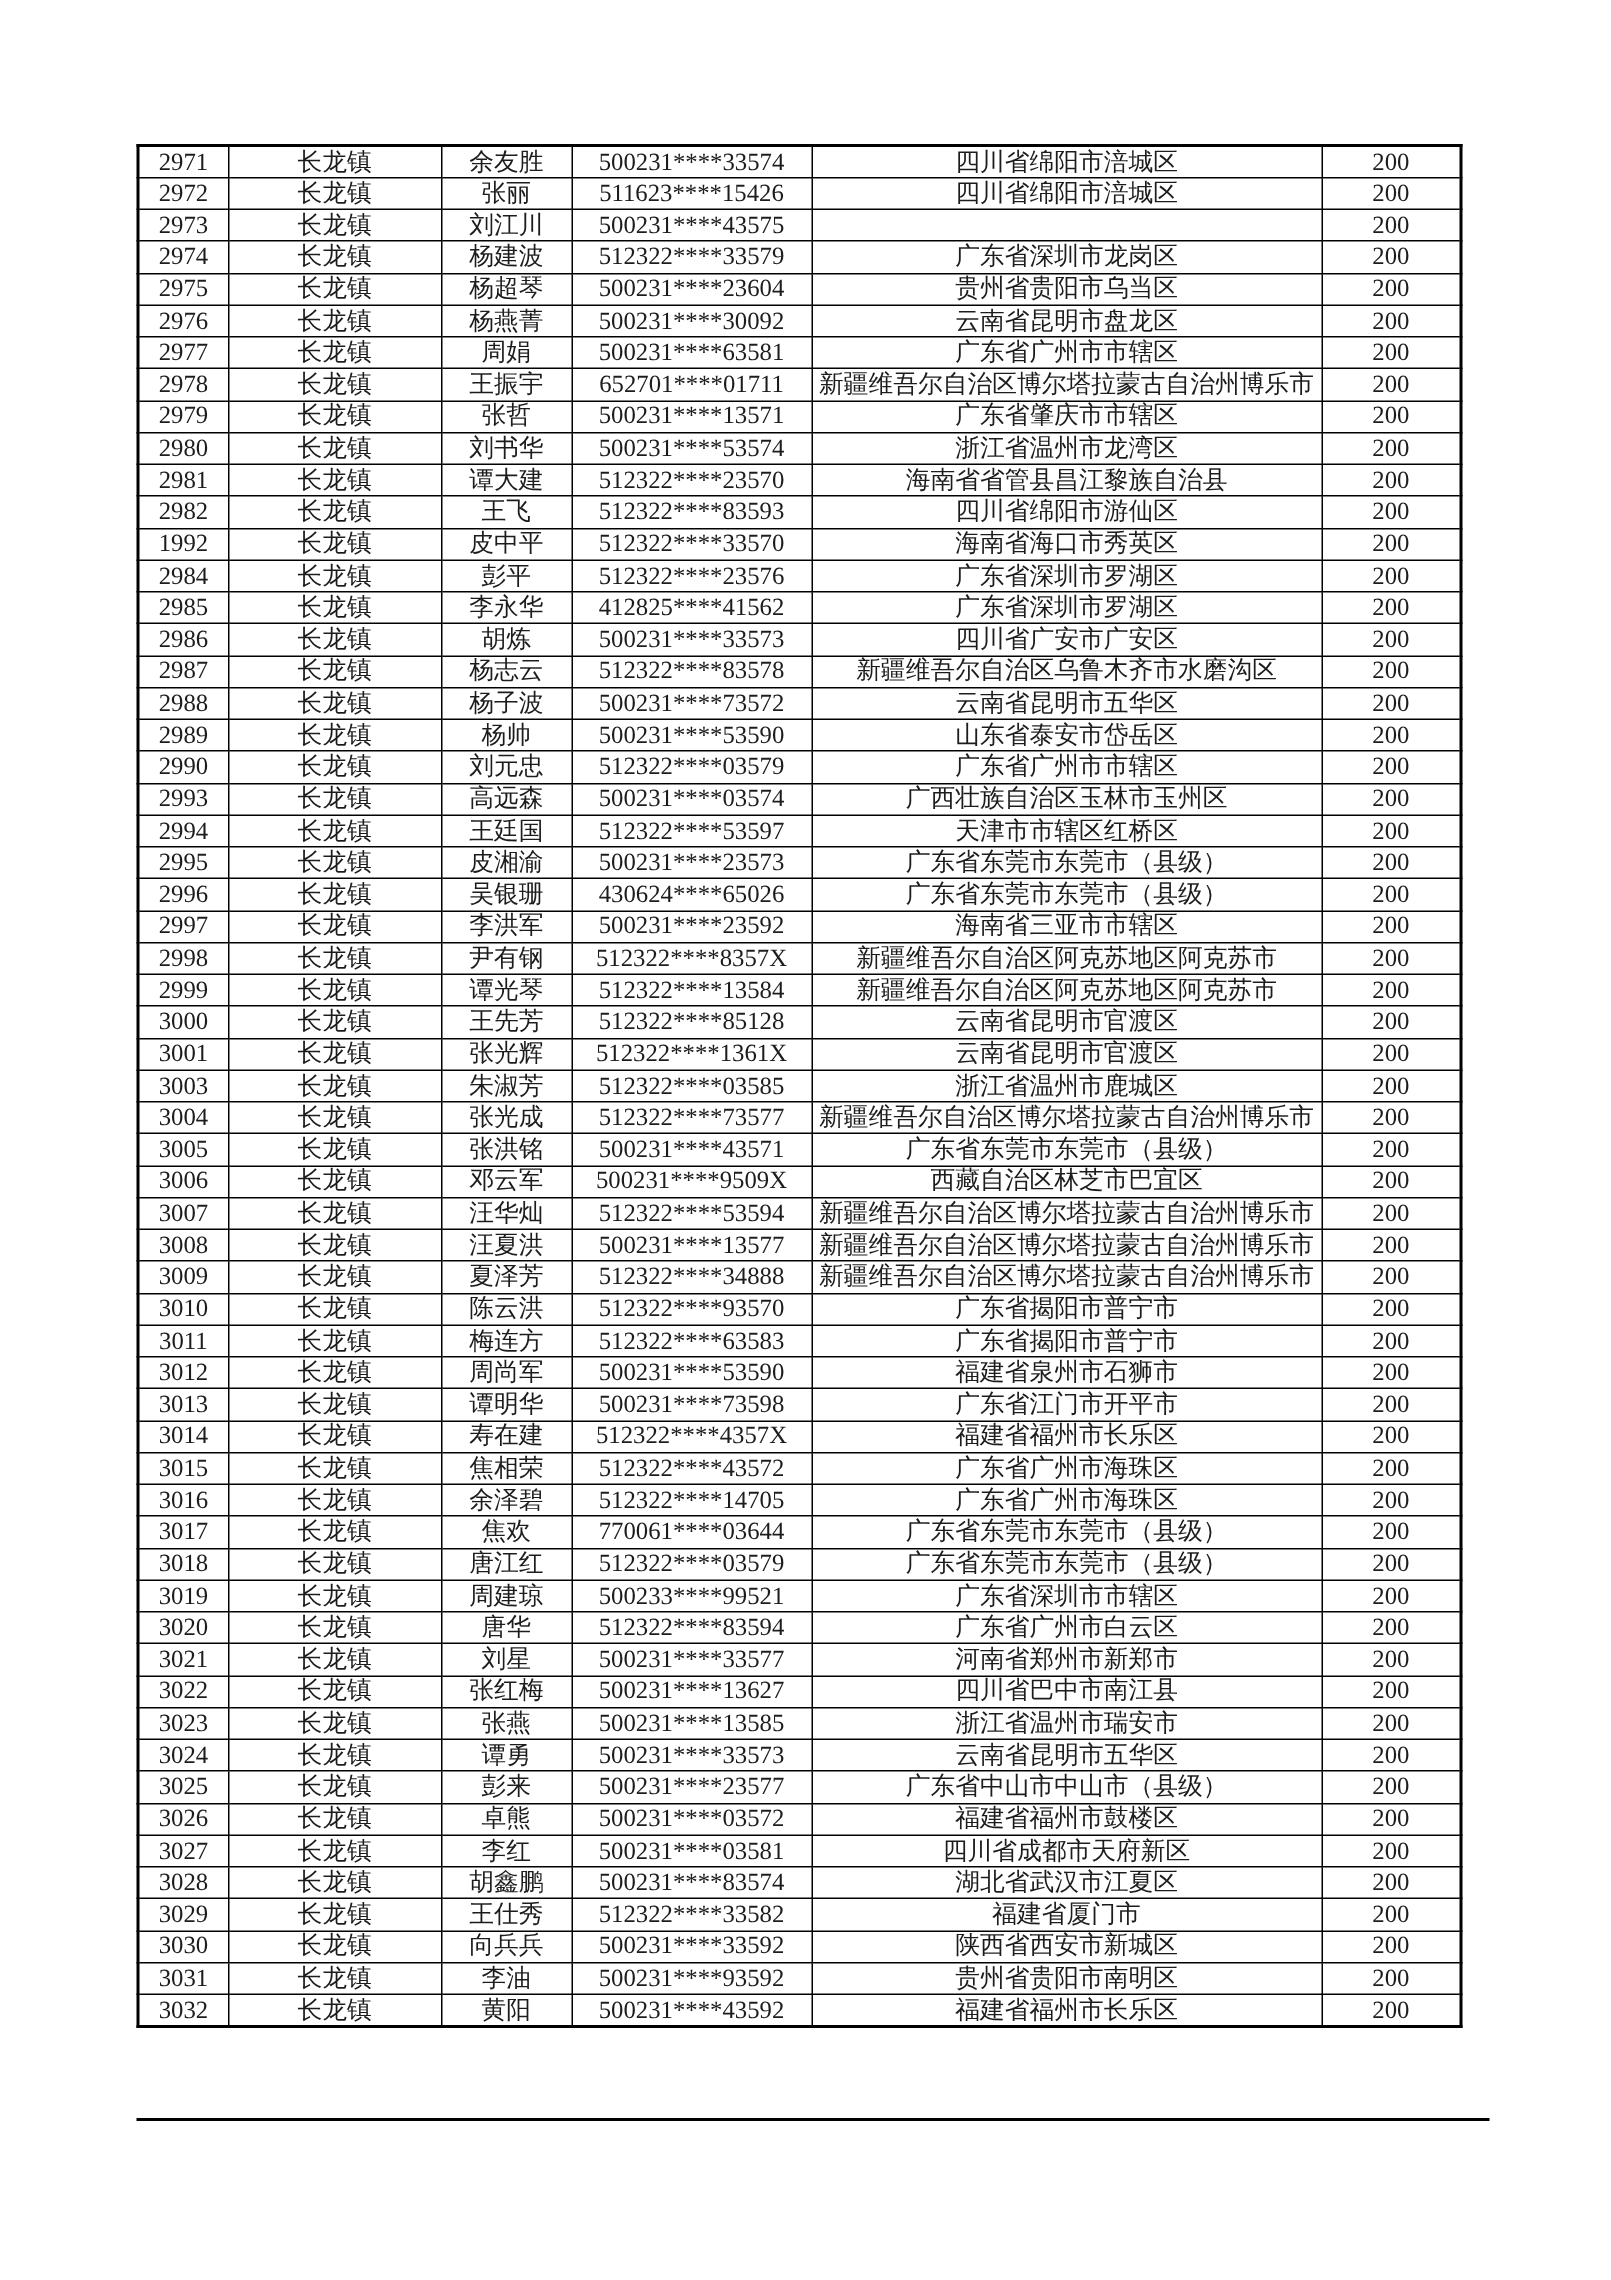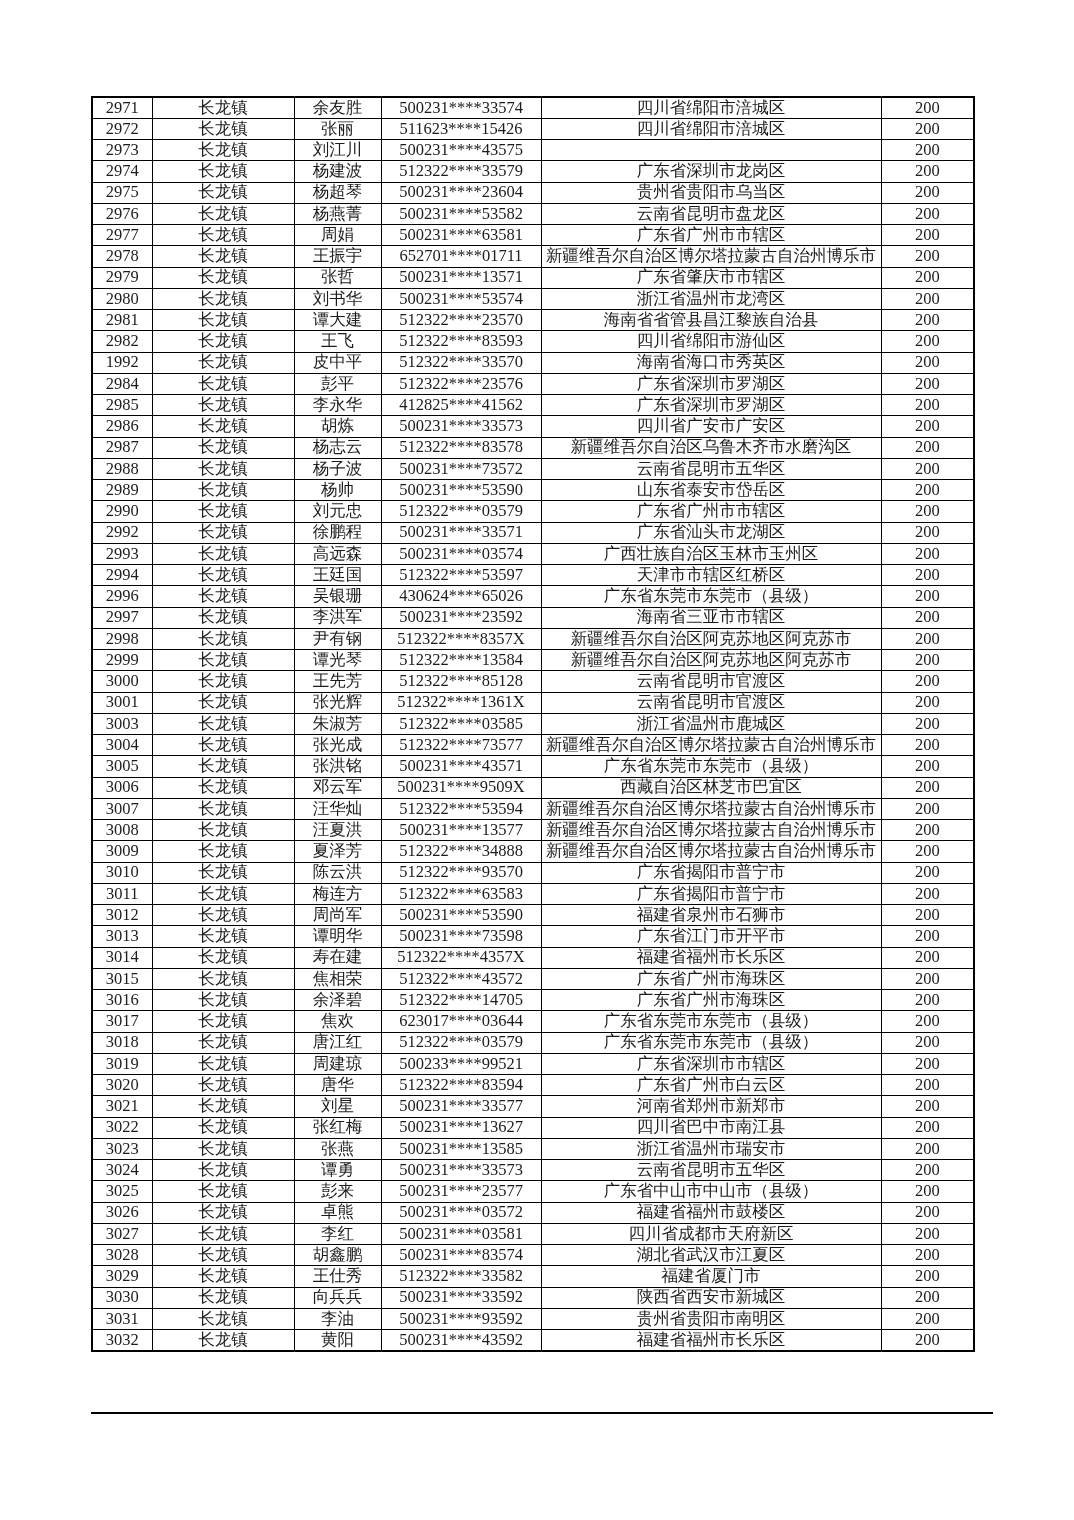--- a/index.html
+++ b/index.html
@@ -92,21 +92,21 @@
     <td>长龙镇</td>
     <td>杨超琴</td>
     <td>500231****23604</td>
     <td>贵州省贵阳市乌当区</td>
     <td>200</td>
   </tr>
         <tr>
     <td>2976</td>
     <td>长龙镇</td>
     <td>杨燕菁</td>
-    <td>500231****53582</td>
+    <td>500231****30092</td>
     <td>云南省昆明市盘龙区</td>
     <td>200</td>
   </tr>
         <tr>
     <td>2977</td>
     <td>长龙镇</td>
     <td>周娟</td>
     <td>500231****63581</td>
     <td>广东省广州市市辖区</td>
     <td>200</td>
@@ -209,44 +209,44 @@
   </tr>
         <tr>
     <td>2990</td>
     <td>长龙镇</td>
     <td>刘元忠</td>
     <td>512322****03579</td>
     <td>广东省广州市市辖区</td>
     <td>200</td>
   </tr>
         <tr>
-    <td>2992</td>
-    <td>长龙镇</td>
-    <td>徐鹏程</td>
-    <td>500231****33571</td>
-    <td>广东省汕头市龙湖区</td>
-    <td>200</td>
-  </tr>
-        <tr>
     <td>2993</td>
     <td>长龙镇</td>
     <td>高远森</td>
     <td>500231****03574</td>
     <td>广西壮族自治区玉林市玉州区</td>
     <td>200</td>
   </tr>
         <tr>
     <td>2994</td>
     <td>长龙镇</td>
     <td>王廷国</td>
     <td>512322****53597</td>
     <td>天津市市辖区红桥区</td>
     <td>200</td>
   </tr>
         <tr>
+    <td>2995</td>
+    <td>长龙镇</td>
+    <td>皮湘渝</td>
+    <td>500231****23573</td>
+    <td>广东省东莞市东莞市（县级）</td>
+    <td>200</td>
+  </tr>
+        <tr>
     <td>2996</td>
     <td>长龙镇</td>
     <td>吴银珊</td>
     <td>430624****65026</td>
     <td>广东省东莞市东莞市（县级）</td>
     <td>200</td>
   </tr>
         <tr>
     <td>2997</td>
     <td>长龙镇</td>
@@ -396,21 +396,21 @@
     <td>长龙镇</td>
     <td>余泽碧</td>
     <td>512322****14705</td>
     <td>广东省广州市海珠区</td>
     <td>200</td>
   </tr>
         <tr>
     <td>3017</td>
     <td>长龙镇</td>
     <td>焦欢</td>
-    <td>623017****03644</td>
+    <td>770061****03644</td>
     <td>广东省东莞市东莞市（县级）</td>
     <td>200</td>
   </tr>
         <tr>
     <td>3018</td>
     <td>长龙镇</td>
     <td>唐江红</td>
     <td>512322****03579</td>
     <td>广东省东莞市东莞市（县级）</td>
     <td>200</td>

